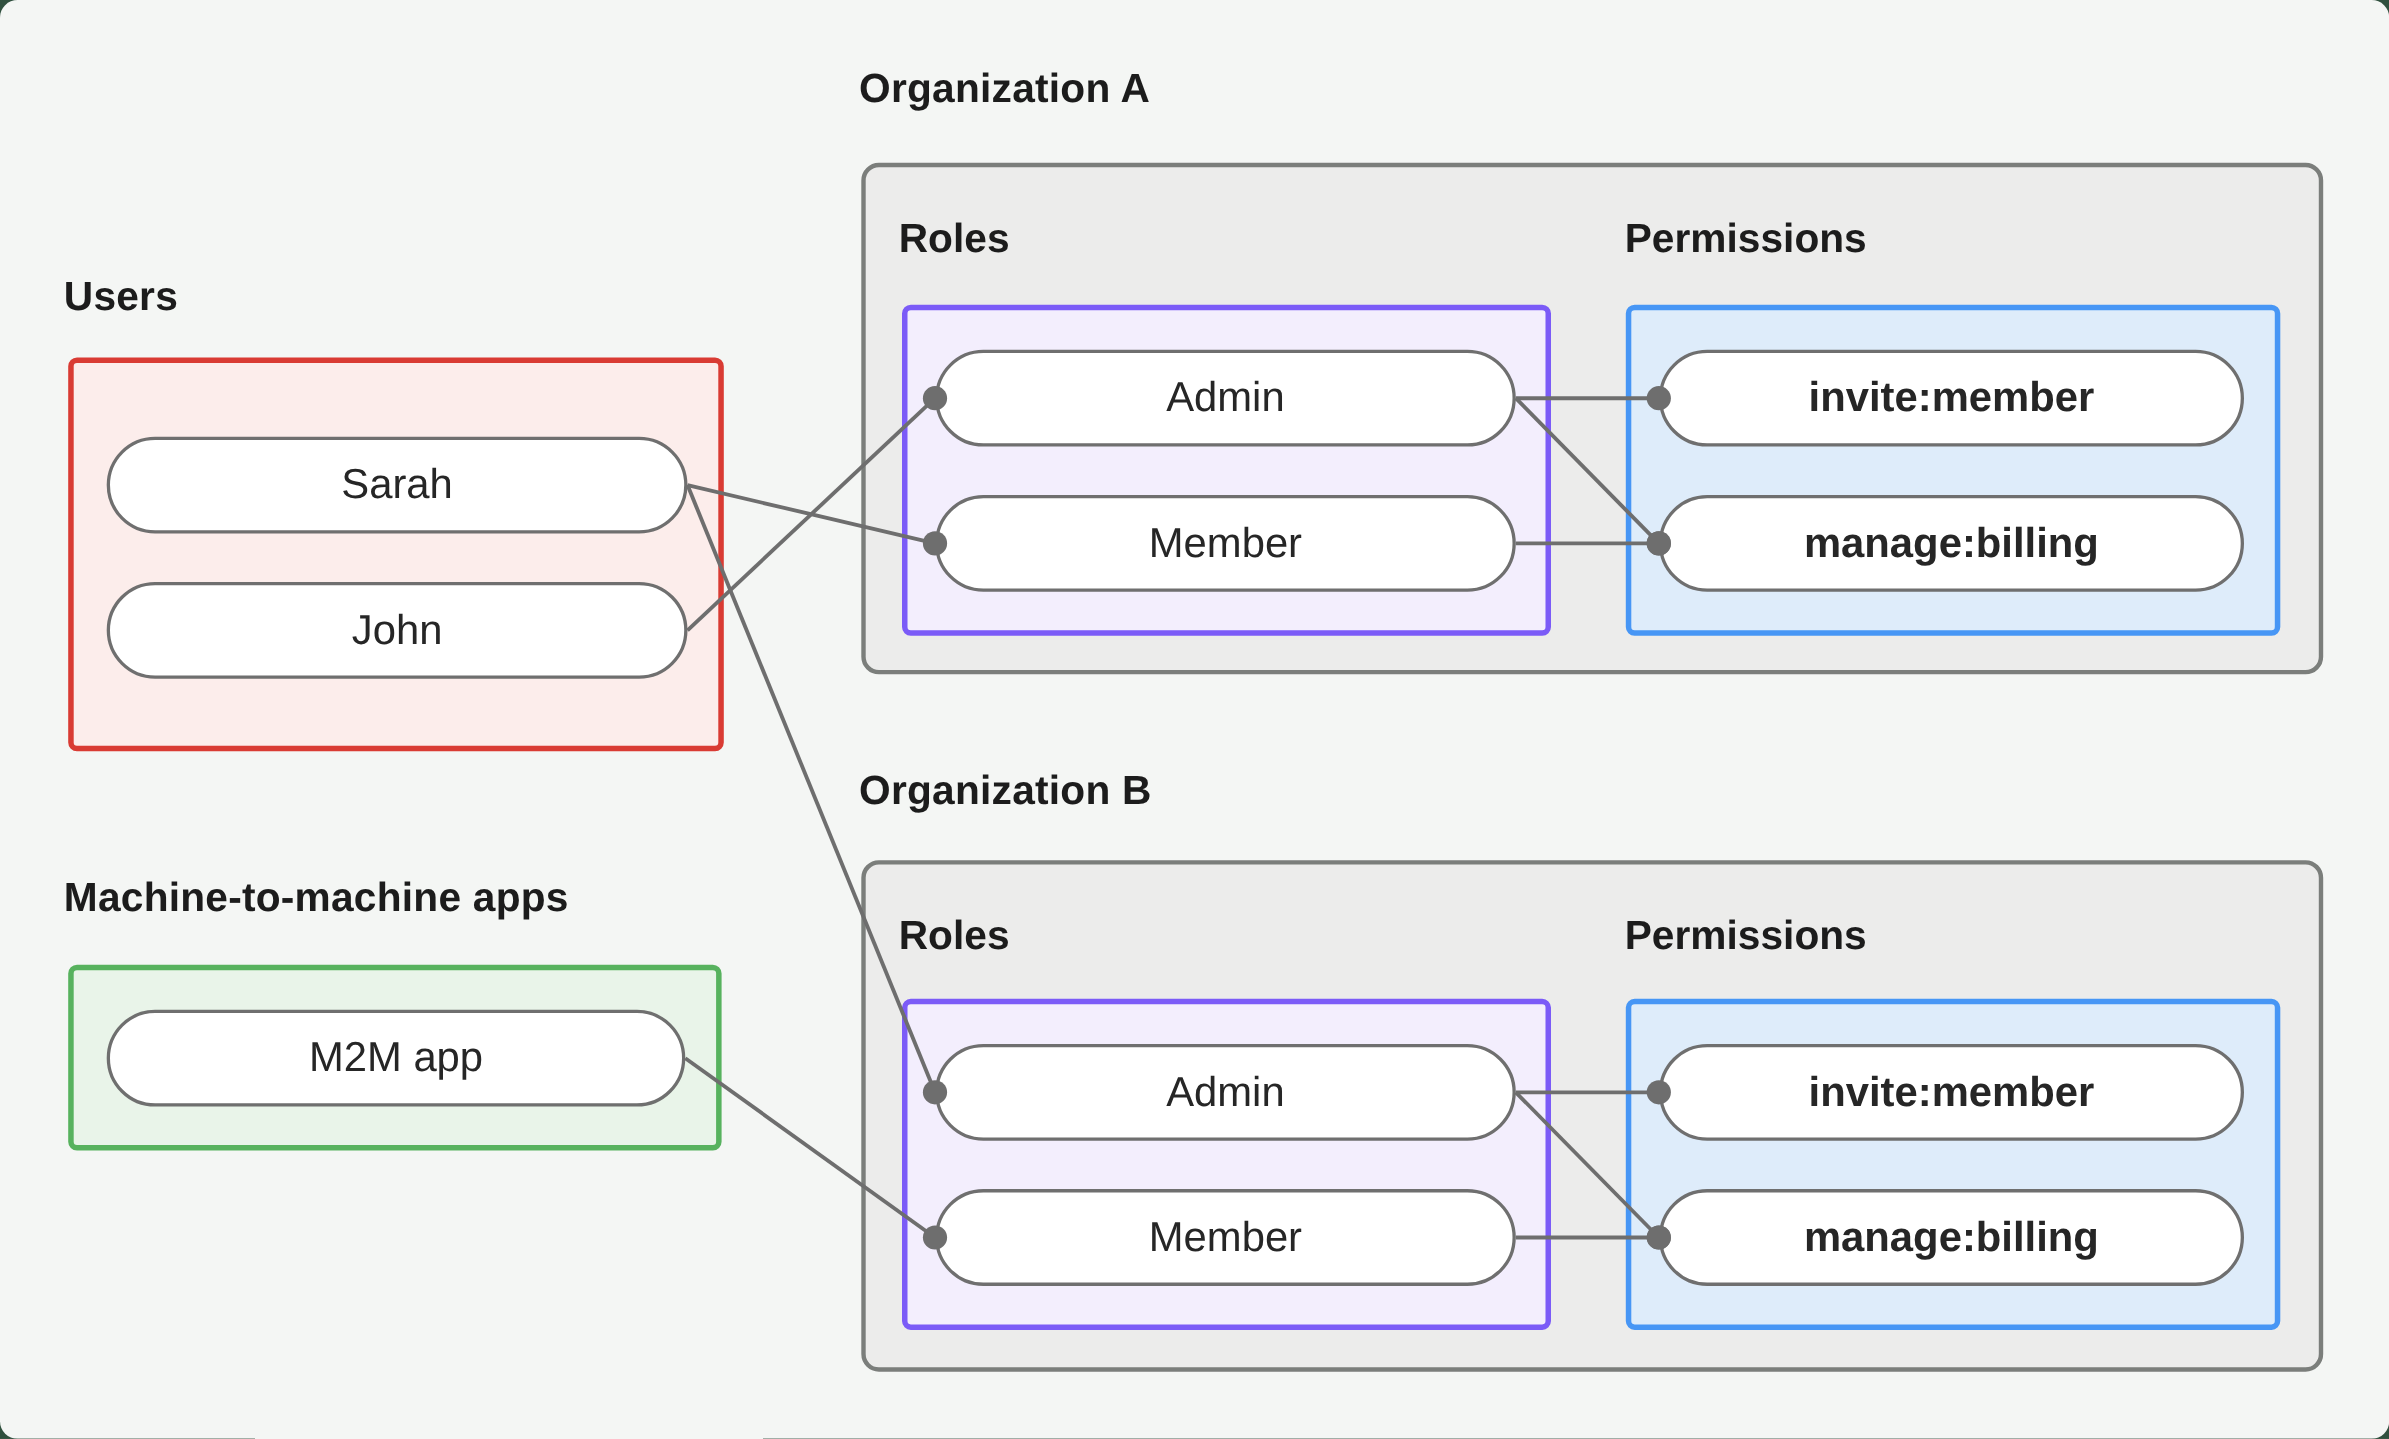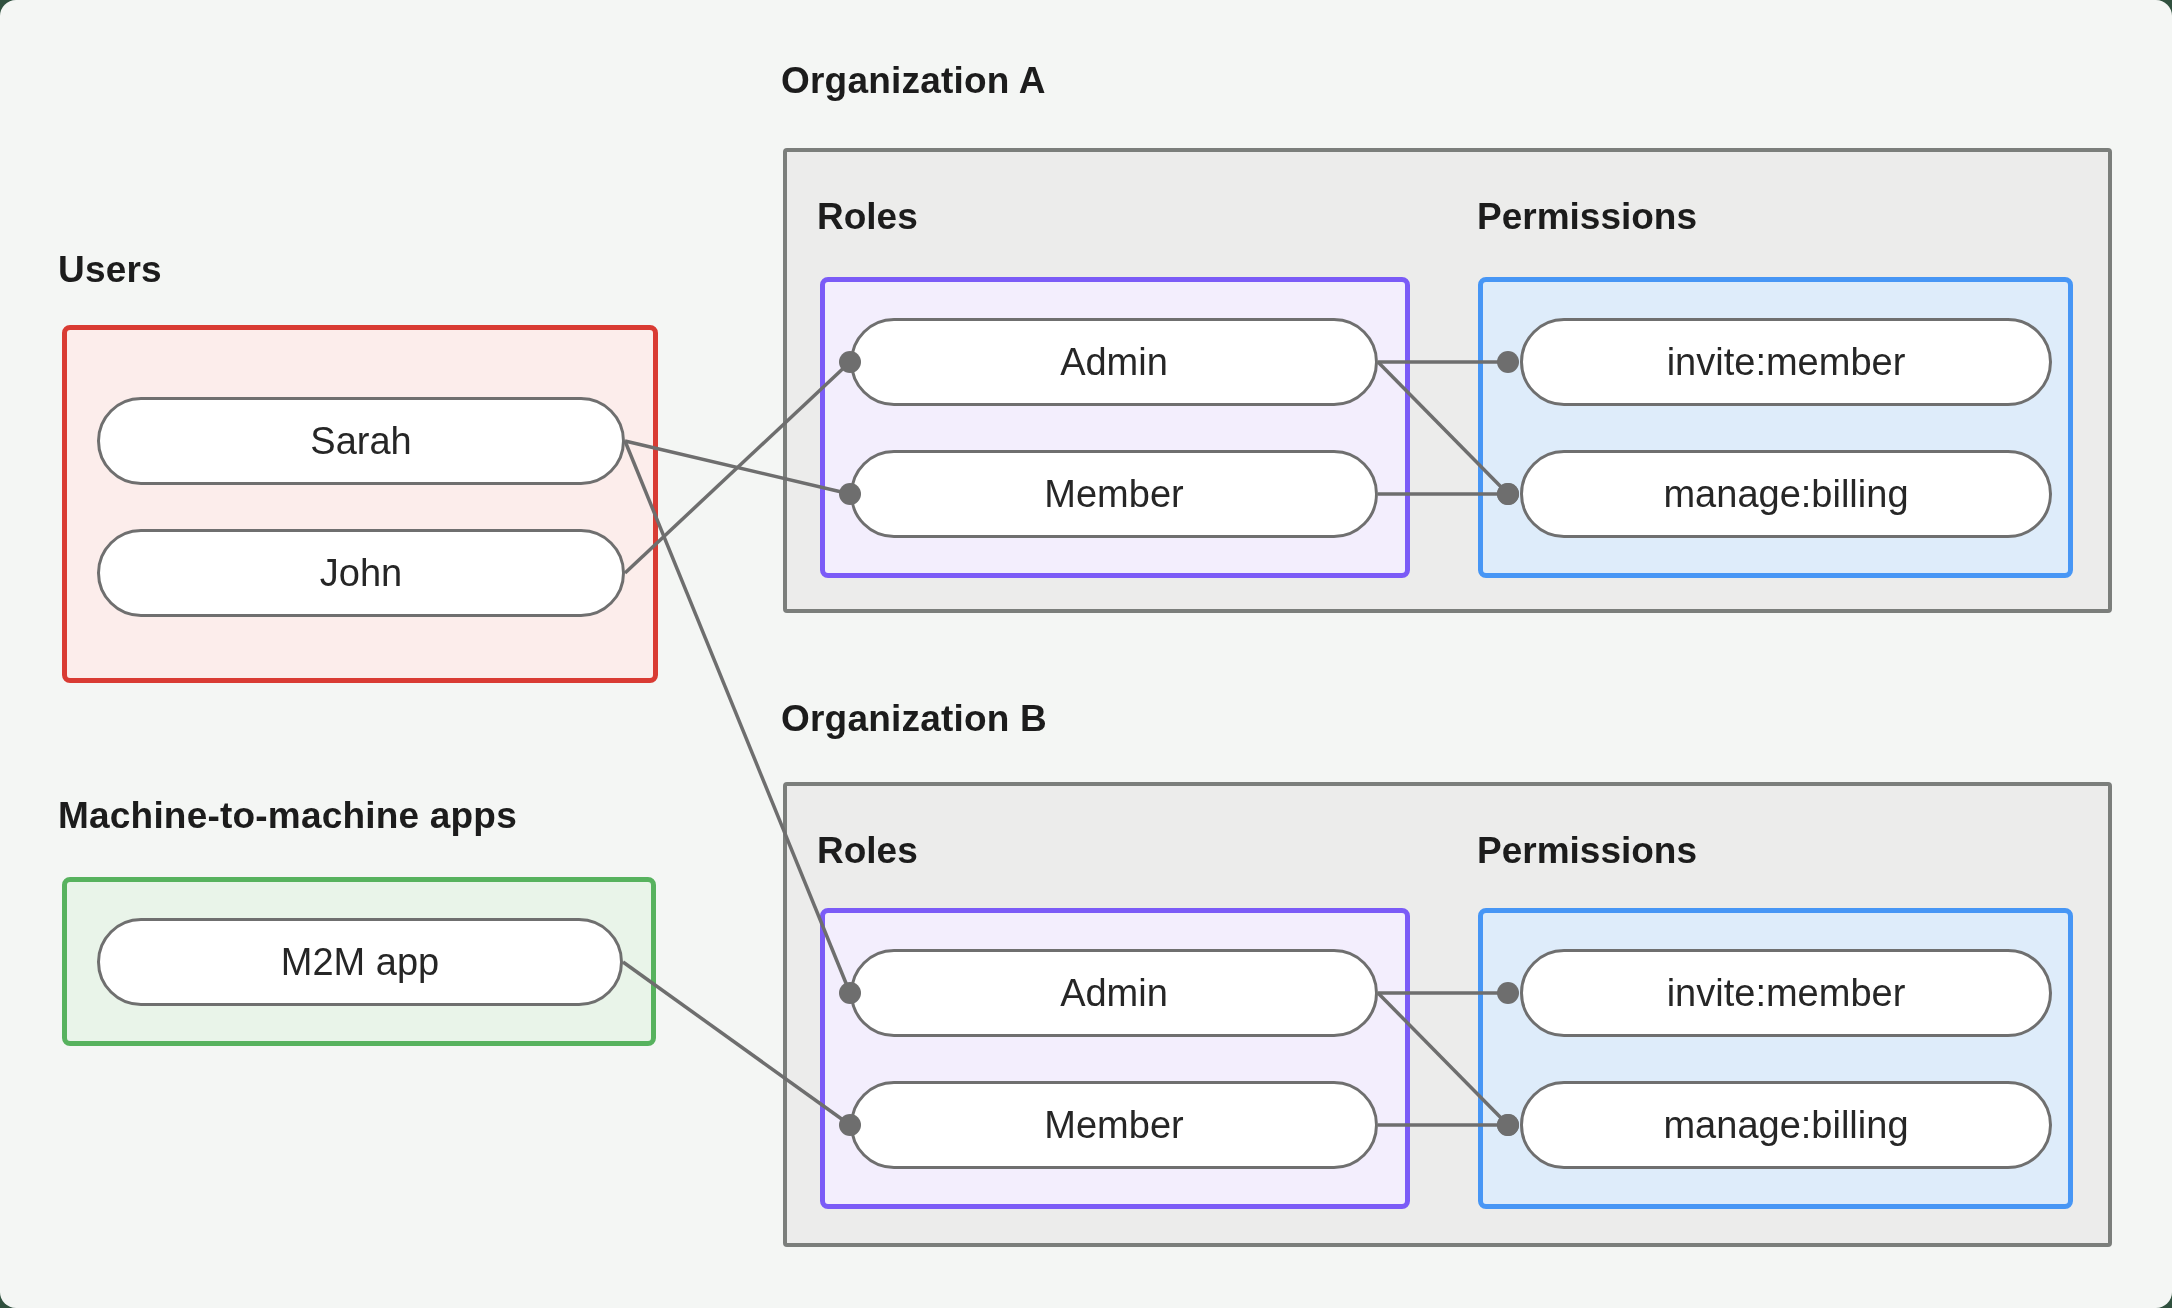--- a/index.html
+++ b/index.html
@@ -46,21 +46,21 @@
     background: var(--m2m_fill, #e9f4e9);
     border: 5px solid var(--m2m_border, #57b25e);
     text-align: right;
   }
   .org-box {
     position: absolute;
     box-sizing: border-box;
     width: 1329px; height: 465px;
     background: var(--org_fill, #ececeb);
     border: 4px solid var(--org_border, #7b7e7b);
-    border-radius: 4px;
+    border-radius: 16px;
     padding-left: 45px;
   }
   .org-a { left: 783px; top: 148px; }
   .org-b { left: 783px; top: 782px; }
   .roles-box {
     position: absolute;
     box-sizing: border-box;
     left: 33px; width: 590px; height: 301px;
     background: var(--roles_fill, #f3eefd);
     border: 5px solid var(--roles_border, #7b5bf7);
@@ -89,21 +89,21 @@
     justify-content: center;
     font-size: 38px;
     color: #262626;
     white-space: nowrap;
   }
   .users-box .pill { left: 30px; width: 528px; }
   .users-box .pill.row-0 { top: 67px; }
   .users-box .pill.row-1 { top: 199px; }
   .m2m-box .pill { left: 30px; width: 526px; top: 36px; }
   .roles-box .pill { left: 25px; width: 528px; }
-  .perms-box .pill { left: 37px; width: 532px; }
+  .perms-box .pill { left: 25px; width: 532px; font-weight: bold; }
   .roles-box .pill.row-0, .perms-box .pill.row-0 { top: 36px; }
   .roles-box .pill.row-1, .perms-box .pill.row-1 { top: 168px; }
   .org-title-a { left: 781px; top: 60px; }
   .org-title-b { left: 781px; top: 698px; }
   .users-title { left: 58px; top: 249px; }
   .m2m-title { left: 58px; top: 795px; }
   .roles-label { left: 30px; top: 44px; }
   .perms-label { left: 690px; top: 44px; text-align: center; }
   #edges-svg {
     position: absolute;

